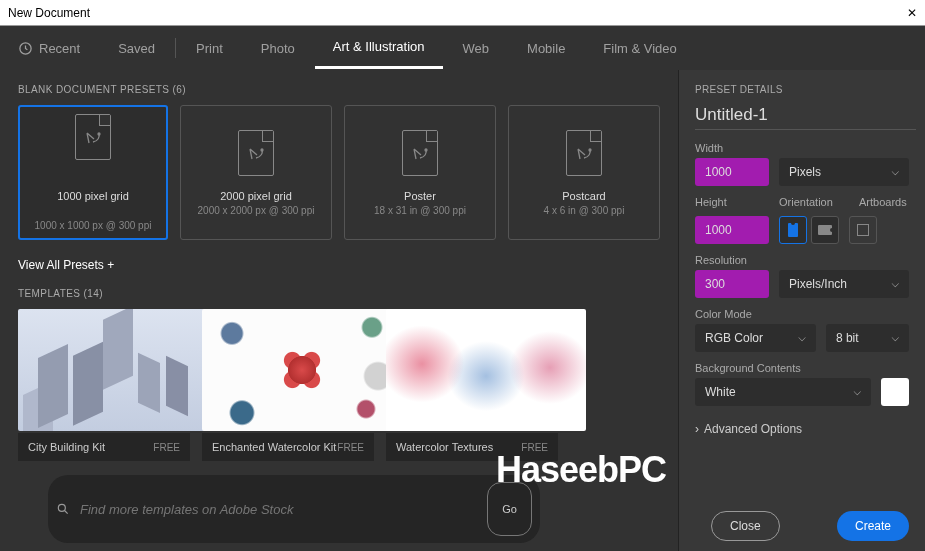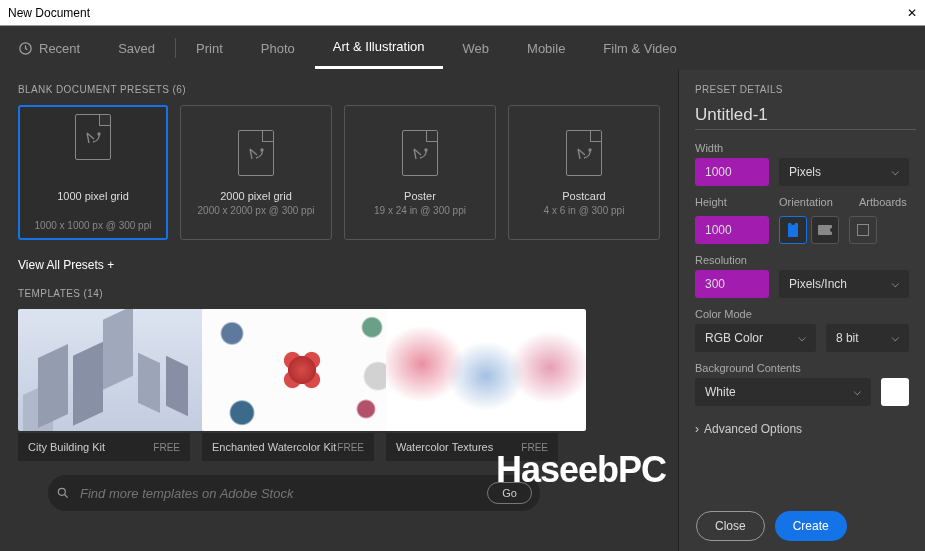--- a/index.html
+++ b/index.html
@@ -26,21 +26,21 @@
 .preset-sub{font-size:10px;color:#888;margin-top:3px}
 .view-all{text-align:left;color:#fff;font-size:12px;margin:18px 0 16px;cursor:pointer;font-weight:500}
 .templates{display:flex;gap:12px}
 .tpl{width:172px;cursor:pointer}
 .tpl-img{width:200px;height:122px;background:#ddd;border-radius:2px}
 .tpl-bar{display:flex;justify-content:space-between;align-items:center;background:#252525;padding:8px 10px;margin-top:2px}
 .tpl-name{font-size:11px;color:#ccc}
 .tpl-free{font-size:10px;color:#888}
 .search{display:flex;align-items:center;justify-content:center;background:#252525;border-radius:20px;margin:14px 120px 0 30px;padding:7px 8px;gap:10px}
 .search input{background:transparent;border:none;color:#999;font-size:13px;font-style:italic;flex:1;outline:none}
-.go-btn{border:1px solid #777;color:#ccc;font-size:11px;padding:4px 14px;border-radius:14px;cursor:pointer;background:transparent}
+.go-btn{border:1px solid #777;color:#ccc;font-size:11px;padding:20px 14px;border-radius:14px;cursor:pointer;background:transparent}
 .right{width:247px;background:#383838;border-left:1px solid #222;padding:14px 16px;display:flex;flex-direction:column;position:relative}
 .rsec{font-size:10px;color:#aaa;letter-spacing:0.3px;margin-bottom:10px}
 .doc-row{display:flex;justify-content:space-between;align-items:center;margin-bottom:12px}
 .doc-name{font-size:17px;color:#ddd;border:none;background:transparent;border-bottom:1px solid #555;padding-bottom:4px;flex:1;margin-right:10px;outline:none}
 .label{font-size:11px;color:#aaa;margin-bottom:4px}
 .row{display:flex;gap:10px;margin-bottom:10px}
 .col{display:flex;flex-direction:column;flex:1}
 .inp{background:#a21caf;border:none;color:#ddd;font-size:12px;padding:7px 10px;border-radius:3px;outline:none}
 .inp.num{width:74px;flex:0 0 74px}
 .sel{background:#2d2d2d;color:#ddd;font-size:12px;padding:7px 10px;border-radius:3px;display:flex;justify-content:space-between;align-items:center;cursor:pointer;flex:1}
@@ -50,21 +50,21 @@
 .orient-btn.active{border-color:#1473e6}
 .orient-btn.active .o-shape{background:#1473e6}
 .o-shape{width:10px;height:14px;background:#888;border-radius:1px;position:relative}
 .o-shape.land{width:14px;height:10px}
 .o-shape::after{content:'';position:absolute;width:4px;height:4px;background:#2d2d2d;border-radius:50%;top:-2px;left:50%;transform:translateX(-50%)}
 .o-shape.land::after{top:50%;left:auto;right:-2px;transform:translateY(-50%)}
 .chk{width:28px;height:28px;border:1px solid #555;border-radius:3px;display:flex;align-items:center;justify-content:center;cursor:pointer}
 .chk-inner{width:12px;height:12px;border:1px solid #888}
 .swatch{width:28px;height:28px;background:#fff;border-radius:3px;cursor:pointer;flex:0 0 28px}
 .adv{font-size:12px;color:#ccc;cursor:pointer;display:flex;align-items:center;gap:5px;margin-top:6px}
-.footer{position:absolute;bottom:0;left:1px;right:0;padding:10px 16px;display:flex;justify-content:flex-start;gap:10px}
+.footer{position:absolute;bottom:0;left:16px;right:0;padding:10px 16px;display:flex;justify-content:space-between;}
 .btn{font-size:12px;padding:7px 18px;border-radius:18px;cursor:pointer;border:none}
 .btn-close{background:transparent;color:#ddd;border:1px solid #999}
 .btn-create{background:#1473e6;color:#fff;font-weight:500}
 .watermark{position:absolute;right:12px;bottom:60px;color:#fff;font-size:36px;font-weight:700;letter-spacing:-1px}
 .clock-svg{width:15px;height:15px}
 .save-ic{width:14px;height:14px;fill:#888}
 .mag{width:14px;height:14px;stroke:#999;fill:none;stroke-width:2}
 
 
 .tpl-img.city{background:linear-gradient(180deg,#dce3f0 0%,#c3cde0 100%);position:relative;overflow:hidden}
@@ -143,21 +143,21 @@
             <div class="preset-sub">2000 x 2000 px @ 300 ppi</div>
           </div>
           <div class="preset">
             <div class="page-icon">
                 <svg width="18" height="16" viewBox="0 0 18 16" fill="none" stroke="#888" stroke-width="1.3">
                   <path d="M2 2l7 6M2 2l2 10M14 3c1 3-1 7-6 8"></path>
                   <circle cx="14" cy="3" r="1" fill="#888"></circle>
                 </svg>
               </div>
             <div class="preset-name">Poster</div>
-            <div class="preset-sub">19 x 24 in @ 300 ppi</div>
+            <div class="preset-sub">18 x 31 in @ 300 ppi</div>
           </div>
           <div class="preset">
             <div class="page-icon">
                 <svg width="18" height="16" viewBox="0 0 18 16" fill="none" stroke="#888" stroke-width="1.3">
                   <path d="M2 2l7 6M2 2l2 10M14 3c1 3-1 7-6 8"></path>
                   <circle cx="14" cy="3" r="1" fill="#888"></circle>
                 </svg>
               </div>
             <div class="preset-name">Postcard</div>
             <div class="preset-sub">4 x 6 in @ 300 ppi</div>

